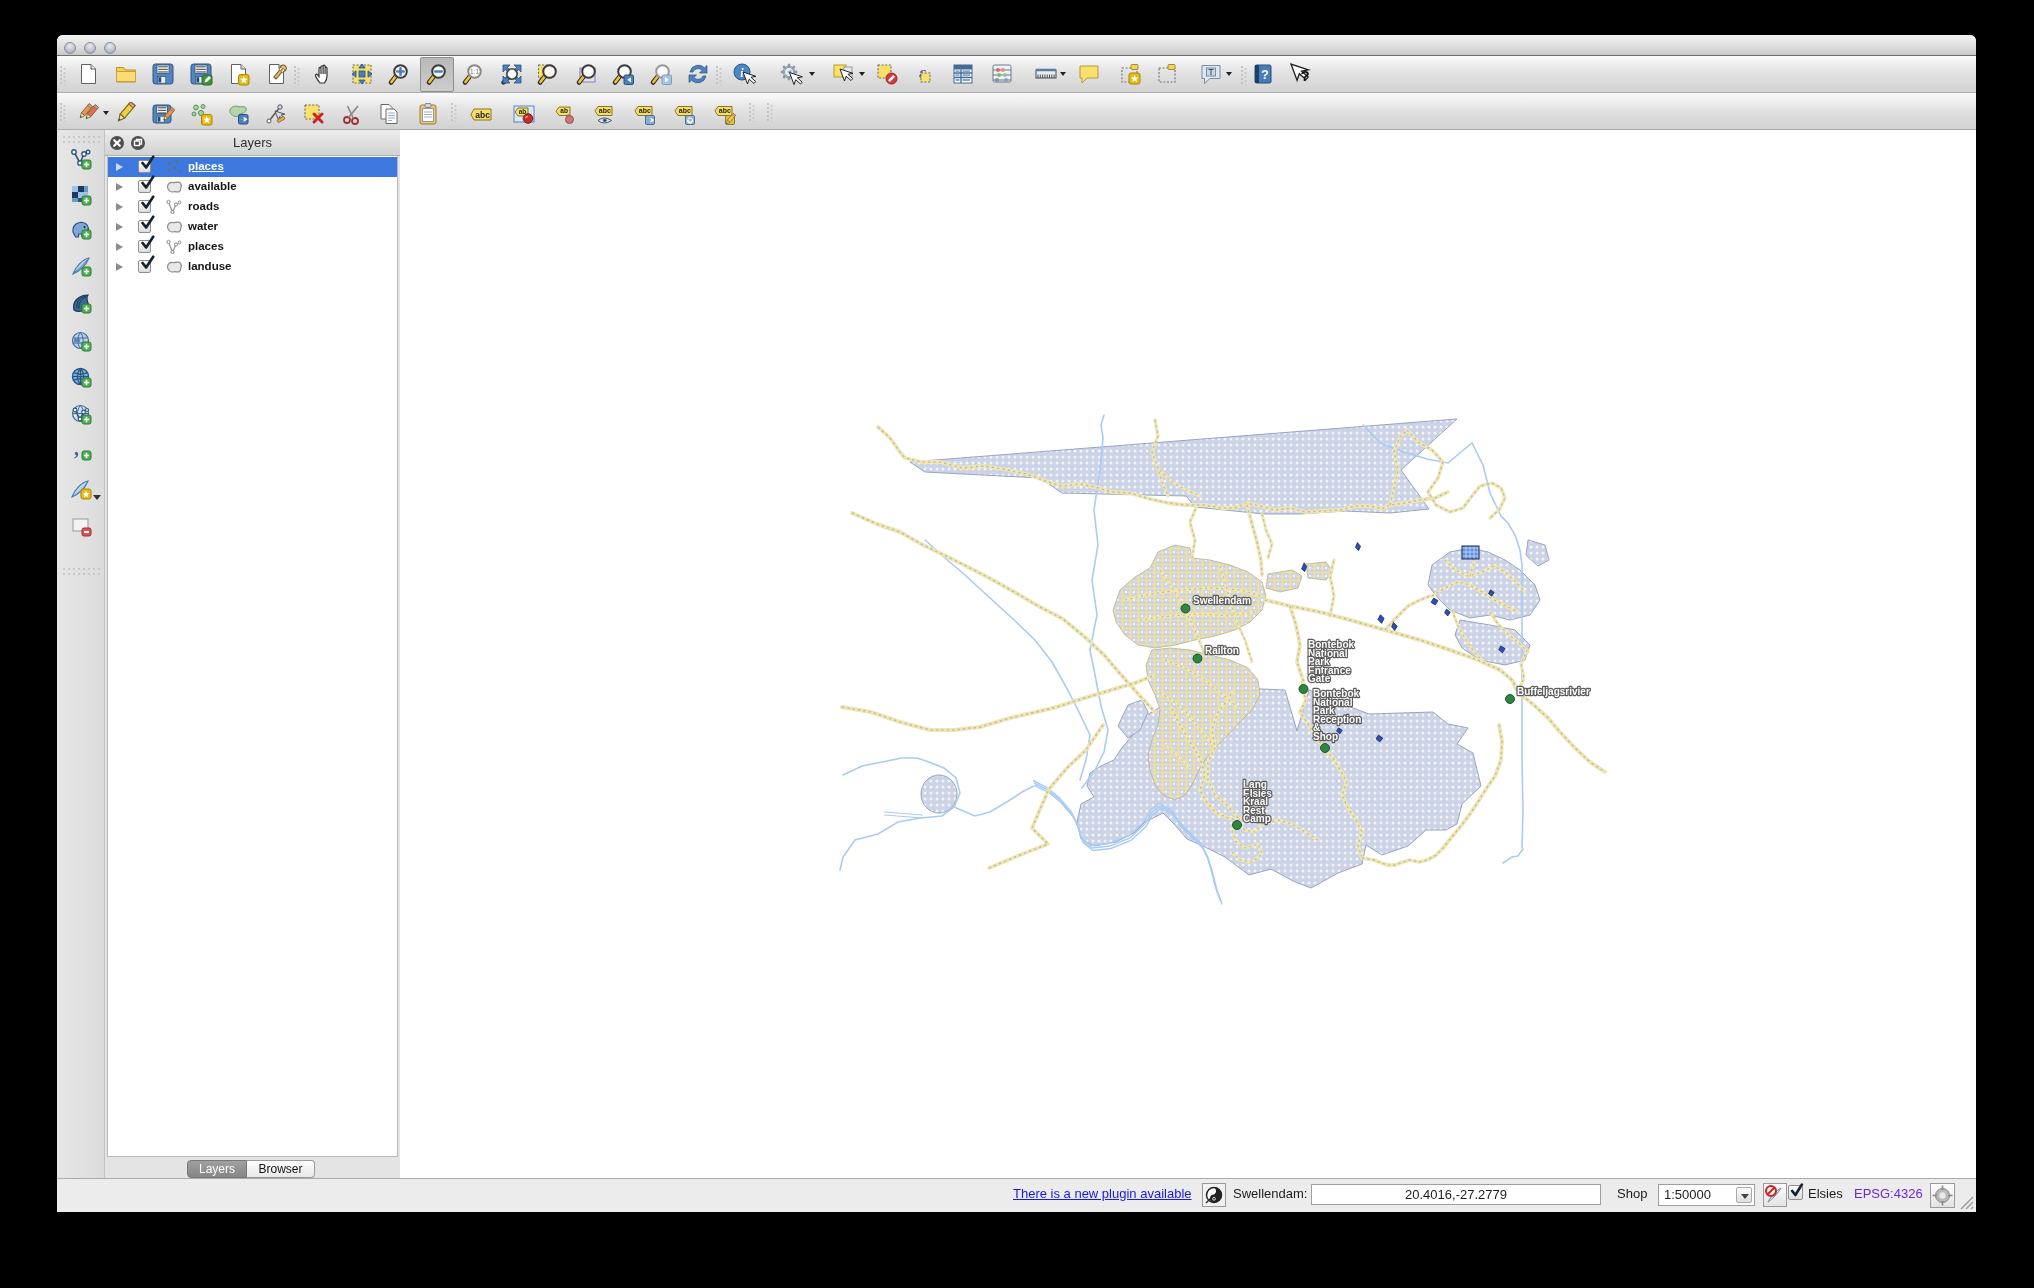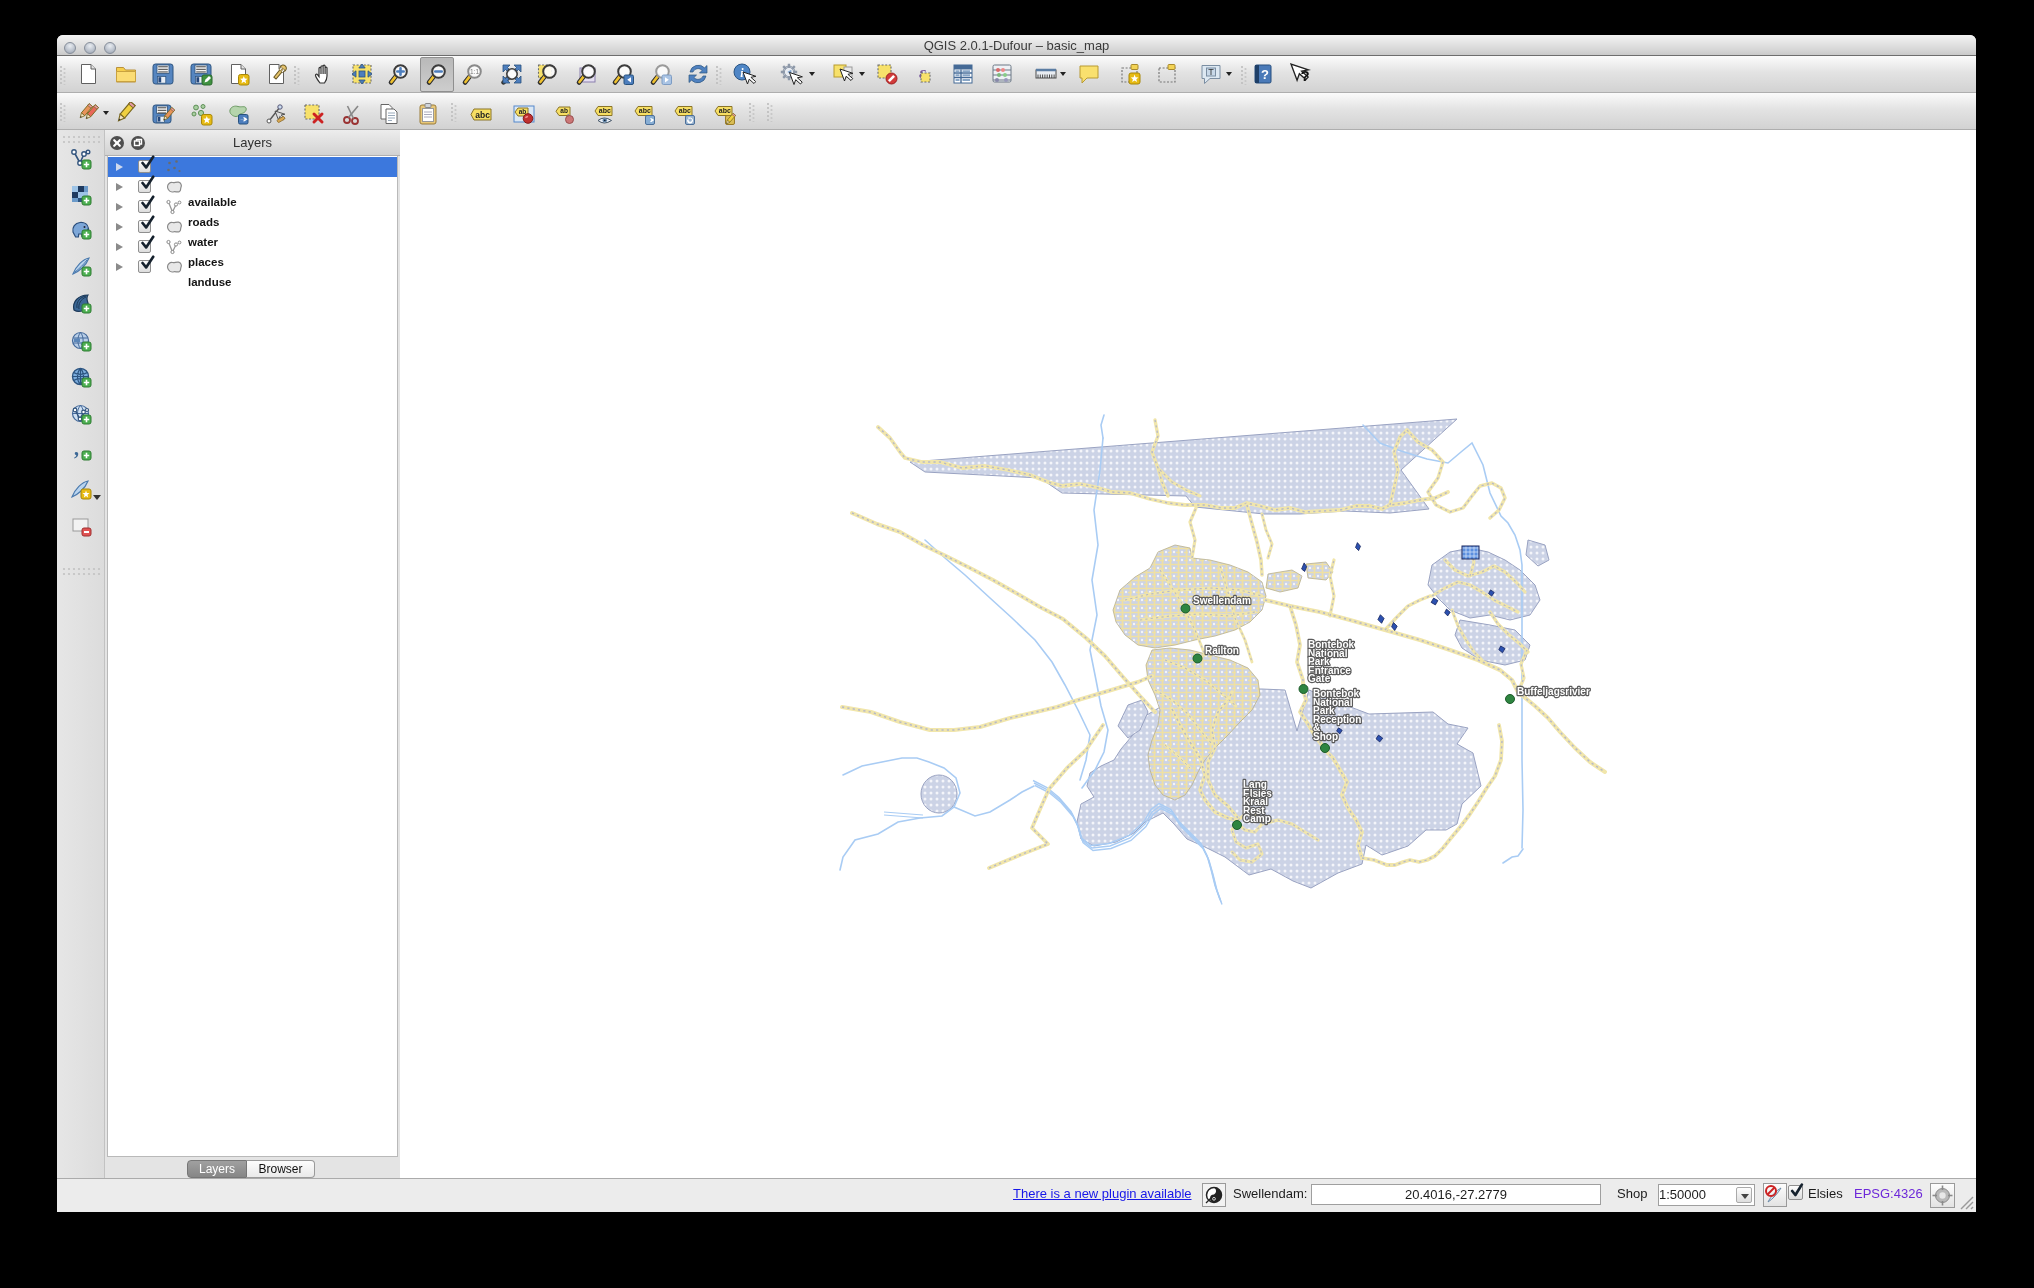--- a/index.html
+++ b/index.html
@@ -28,33 +28,32 @@
  border:1px solid #b9b9b9;border-top:none;}
 .trow{position:absolute;left:0;width:100%;height:20px;font-size:11.5px;font-weight:bold;color:#141414;}
 .sel{background:#3c78dd;color:#fff;}
 .tri{position:absolute;left:8px;top:6px;width:0;height:0;border-left:7px solid #8b8b8b;
  border-top:4.5px solid transparent;border-bottom:4.5px solid transparent;}
 .sel .tri{border-left-color:#cfd9ee;}
 .cb{position:absolute;left:30px;top:3px;width:13px;height:13px;border:1px solid #8f8f8f;
  border-radius:2px;background:linear-gradient(#fdfdfd,#dcdcdc);}
 .ck{position:absolute;left:31px;top:-2px;width:16px;height:16px;}
 .lic{position:absolute;left:57px;top:2px;width:18px;height:16px;}
-.lbl{position:absolute;left:80px;top:3px;margin-top:16px;}
+.lbl{position:absolute;left:80px;top:3px;}
 #tabs{position:absolute;left:0;top:1030px;width:100%;height:18px;}
 #statusbar{position:absolute;left:0;bottom:0;width:100%;height:34px;background:#ececec;
  border-top:1px solid #ababab;font-size:13px;color:#1c1c1c;}
 #canvas{position:absolute;left:343px;top:0;width:1576px;height:1048px;background:#fff;}
 .sb{position:absolute;top:7px;font-size:13px;}
 </style></head><body>
 <div id="win">
 <div id="titlebar">
  <div class="tl" style="left:7px"></div>
       <div class="tl" style="left:27px"></div>
       <div class="tl" style="left:47px"></div>
- <div id="title">QGIS 2.0.1-Dufour – basic_map</div>
 </div>
 <div class="tbar" style="top:21px">
 <div class="ic2" style="left:363px;top:1px;width:34px;height:35px;background:linear-gradient(#b9b9b9,#cdcdcd);border:1px solid #8f8f8f;border-radius:2px;"></div>
       <div class="ic" style="left:19px"><svg width="24" height="24" viewBox="0 0 24 24">
           <path d="M5.5 2.5h9.5l4.5 4.5v14.5H5.5z" fill="#fff" stroke="#606060"></path>
           <path d="M15 2.5V7h4.5" fill="#e3e3e3" stroke="#606060"></path>
         </svg></div>
       <div class="ic" style="left:57px"><svg width="24" height="24" viewBox="0 0 24 24">
           <path d="M2.5 5.5h7l2 2.5H21.5v12H2.5z" fill="#f6ce4c" stroke="#b9913a"></path>
           <path d="M2.5 9.5h19v10h-19z" fill="#fbdc74" stroke="#c9a23f"></path>
@@ -919,21 +918,21 @@
  <svg width="22" height="22" viewBox="0 0 22 22">
           <circle cx="11" cy="11" r="7.5" fill="#fff" stroke="#222" stroke-width="1.5"></circle>
           <path d="M11 3.5a7.5 7.5 0 0 1 0 15 4 4 0 0 1 0-8 4 4 0 0 0 0-7z" fill="#222"></path>
           <circle cx="11" cy="7.2" r="1.4" fill="#fff"></circle>
           <circle cx="11" cy="14.8" r="1.4" fill="#222" stroke="#fff" stroke-width="0.8"></circle>
           <line x1="3" y1="19" x2="8" y2="14" stroke="#222" stroke-width="1.2"></line>
         </svg></div>
 <div class="sb" style="left:1176px;">Swellendam:</div>
 <div class="sb" style="left:1254px;top:5px;width:290px;height:21px;background:#fff;border:1px solid #9f9f9f;text-align:center;font-size:13px;line-height:20px;">20.4016,-27.2779</div>
 <div class="sb" style="left:1560px;">Shop</div>
-<div class="sb" style="left:1601px;top:5px;width:97px;height:22px;background:#fff;border:1px solid #9f9f9f;font-size:13px;line-height:20px;">1:50000
+<div class="sb" style="left:1601px;top:5px;width:97px;height:22px;background:#fff;border:1px solid #9f9f9f;font-size:13px;line-height:20px;padding-left:5px;">1:50000
  <div style="position:absolute;right:2px;top:2px;width:16px;height:16px;background:linear-gradient(#fdfdfd,#dedede);border:1px solid #aaa;border-radius:2px;">
   <div style="position:absolute;left:4px;top:6px;width:0;height:0;border-top:5px solid #444;border-left:4px solid transparent;border-right:4px solid transparent;"></div>
         </div></div>
 <div class="sb" style="left:1706px;top:4px;width:24px;height:24px;border:1px solid #9a9a9a;background:linear-gradient(#fdfdfd,#e3e3e3);">
  <svg width="22" height="22" viewBox="0 0 22 22">
           <path d="M4 18C9 15 14 9 17 4c-4 2-10 8-13 14z" fill="#d8e4f0" stroke="#6a8aa8"></path>
           <circle cx="7" cy="7" r="5" fill="none" stroke="#cc2222" stroke-width="2"></circle>
           <line x1="3.5" y1="10.5" x2="10.5" y2="3.5" stroke="#cc2222" stroke-width="2"></line>
         </svg></div>
 <div class="sb" style="left:1731px;top:6px;width:15px;height:15px;background:linear-gradient(#fdfdfd,#dcdcdc);border:1px solid #8f8f8f;border-radius:2px;">

